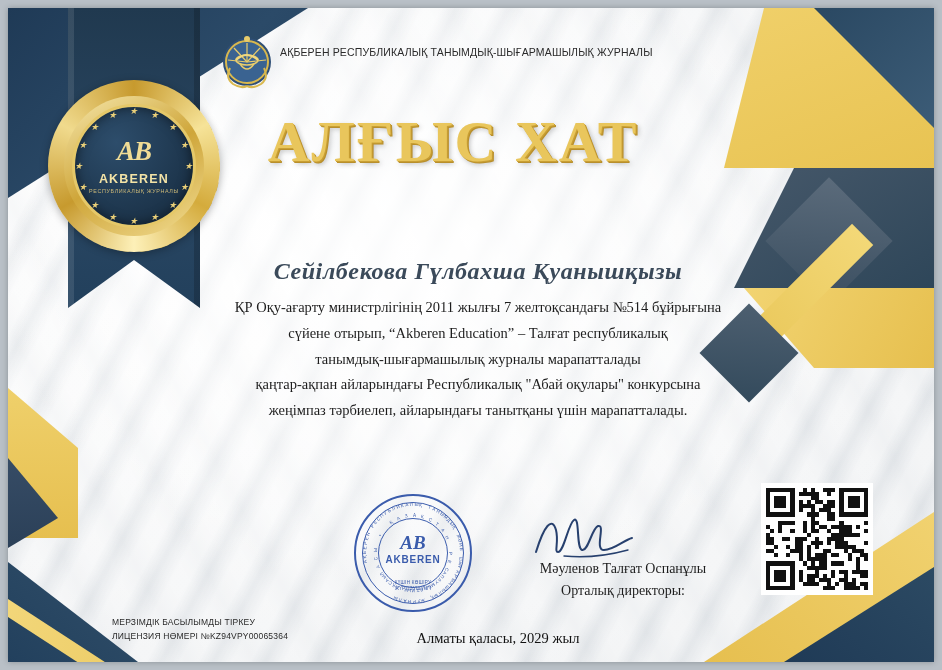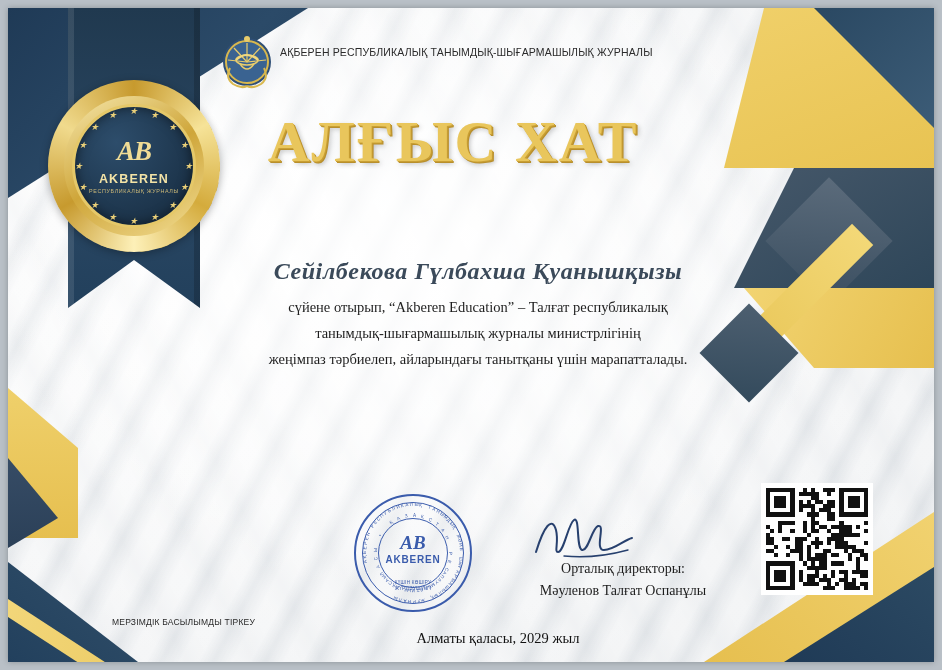--- a/index.html
+++ b/index.html
@@ -622,22 +622,24 @@
 
     <div class="ministry">
       <div>АҚБЕРЕН РЕСПУБЛИКАЛЫҚ ТАНЫМДЫҚ-ШЫҒАРМАШЫЛЫҚ ЖУРНАЛЫ</div>
     </div>
 
     <div class="title">АЛҒЫС ХАТ</div>
 
     <div class="recipient">Сейілбекова Гүлбахша Қуанышқызы</div>
 
     <div class="body-text">
+      <div>ҚР Оқу-ағарту министрлігінің 2011 жылғы 7 желтоқсандағы №514 бұйрығына</div>
       <div>сүйене отырып, “Akberen Education” – Талғат республикалық</div>
-      <div>танымдық-шығармашылық журналы  министрлігінің</div>
+      <div>танымдық-шығармашылық журналы  марапатталады</div>
+      <div>қаңтар-ақпан айларындағы Республикалық "Абай оқулары" конкурсына</div>
       <div>жеңімпаз тәрбиелеп, айларындағы танытқаны үшін марапатталады.</div>
     </div>
 
     <div class="stamp">
       <div class="stamp-ring"></div>
       <div class="stamp-ring2"></div>
       <div class="stamp-ring3"></div>
       <div class="stamp-arc" id="stampArcTop">
           <span style="transform: translate(-49.8855px, 10.6035px) rotate(-102deg);">А</span>
           <span style="transform: translate(-50.6686px, 5.80495px) rotate(-96.5357deg);">Қ</span>
@@ -743,27 +745,28 @@
     </div>
 
     <div class="signature">
       <svg width="120" height="60" viewBox="0 0 120 60">
         <path d="M8 46 C16 20, 24 10, 28 24 C31 36, 26 46, 30 46 C36 46, 40 18, 46 14 C52 10, 48 42, 54 44 C60 46, 64 22, 70 20 C78 18, 66 44, 76 44 C86 44, 96 34, 104 32" fill="none" stroke="#27406e" stroke-width="2" stroke-linecap="round"></path>
         <path d="M36 50 C56 52, 78 50, 100 44" fill="none" stroke="#27406e" stroke-width="1.4" stroke-linecap="round"></path>
       </svg>
     </div>
 
     <div class="sig-block">
+      <div>Мәуленов Талғат Оспанұлы</div>
       <div>Орталық директоры:</div>
-      <div>Мәуленов Талғат Оспанұлы</div>
     </div>
 
 
     <div class="license">
       <div>МЕРЗІМДІК БАСЫЛЫМДЫ ТІРКЕУ</div>
+      <div>ЛИЦЕНЗИЯ НӨМЕРІ №KZ94VPY00065364</div>
     </div>
 
     <div class="city">Алматы қаласы, 2029 жыл</div>
 
     <div class="qr">
       <div class="qr-grid" id="qrGrid">
           <i></i>
           <i></i>
           <i></i>
           <i></i>

